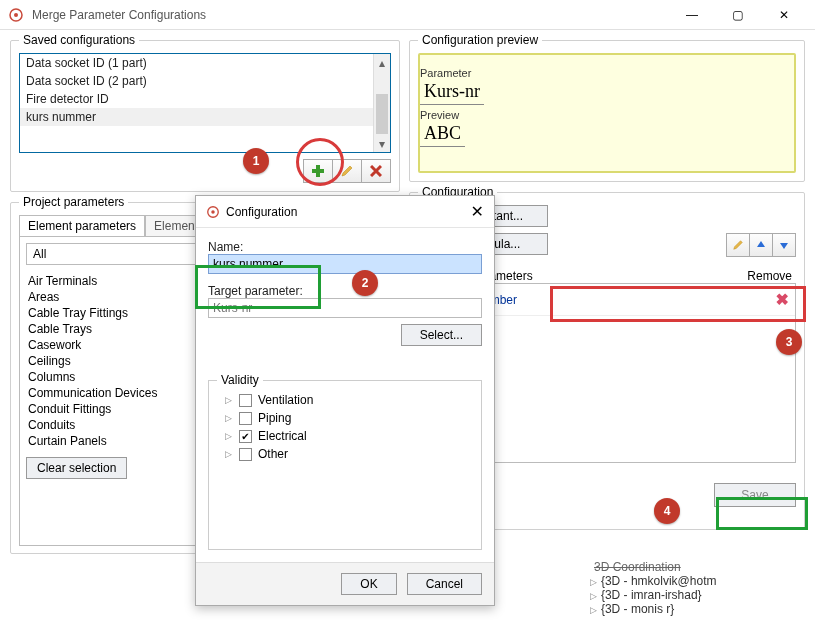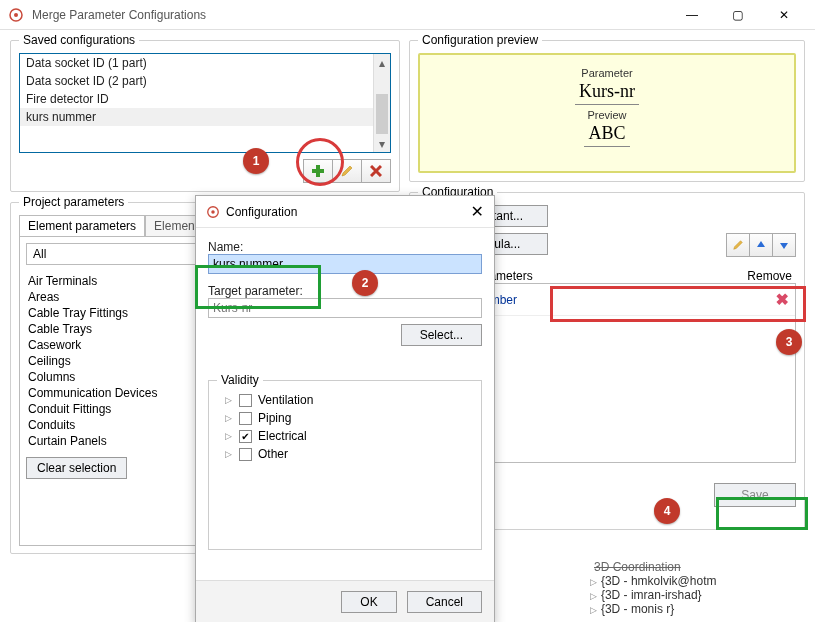--- a/index.html
+++ b/index.html
@@ -37,21 +37,21 @@
   .tab { border: 1px solid #bbb; border-bottom: none; padding: 3px 8px; background: #fff; font-size: 12px; }
   .tab.inactive { background: #f5f5f5; color: #555; }
   .proj-body { border: 1px solid #bbb; padding: 6px; background: #fff; height: 310px; position: relative; }
   .proj-dropdown { width: 100%; border: 1px solid #bbb; height: 22px; line-height: 20px; padding: 0 6px; position: relative; background: #fff; }
   .proj-dropdown::after { content: "▾"; position: absolute; right: 6px; color: #555; }
   .proj-list { margin-top: 8px; border: none; }
   .proj-item { padding: 1px 2px; }
   .clear-sel { margin-top: 8px; border: 1px solid #999; background: #eef0f3; padding: 3px 10px; display: inline-block; }
   
   
-  .preview-box { border: 2px solid #dada70; background: #feffe0; border-radius: 2px; height: 120px; display: flex; flex-direction: column; align-items: center; justify-content: flex-start; padding-top: 8px; }
+  .preview-box { border: 2px solid #dada70; background: #feffe0; border-radius: 2px; height: 120px; display: flex; flex-direction: column; align-items: flex-start; justify-content: flex-start; padding-top: 8px; }
   .preview-label { font-size: 11px; color: #333; margin-top: 4px; }
   .preview-value { font-family: Georgia, serif; font-size: 18px; border-bottom: 1px solid #888; padding: 0 4px 2px 4px; margin-top: 2px; }
   
   
   .cfg-btn { border: 1px solid #999; background: #eef0f3; padding: 3px 10px; display: inline-block; width: 130px; text-align: center; margin-bottom: 6px; }
   .mini-btn { width: 24px; height: 24px; border: 1px solid #aaa; background: linear-gradient(#fdfdfd,#ececec); display: inline-flex; align-items: center; justify-content: center; margin-left: -1px;}
   .sel-params-header { display: flex; justify-content: space-between; padding: 0 4px; margin-top: 8px; font-size: 12px; }
   .sel-params-box { border: 1px solid #bbb; height: 180px; background: #fff; }
   .sel-param-row { display: flex; align-items: center; padding: 6px; border-bottom: 1px solid #eee; }
   .sel-param-bar { width: 4px; height: 16px; margin-right: 8px; }
@@ -73,21 +73,21 @@
   .dlg-label { margin-top: 4px; color: #222; }
   .dlg-input { width: 100%; border: 1px solid #7a9fd4; padding: 2px 4px; background: #fff; color: #000; }
   .dlg-input.sel { background: #cbe3ff; }
   .dlg-input.ro { border: 1px solid #bbb; background: #fff; color: #777; }
   .dlg-select-btn { border: 1px solid #999; background: #eef0f3; padding: 3px 18px; float: right; margin-top: 6px; }
   .dlg-fieldset { border: 1px solid #ccc; margin-top: 34px; padding: 10px 8px 10px 8px; height: 170px; position: relative; }
   .dlg-fieldset .fs-title { position: absolute; top: -8px; left: 8px; padding: 0 4px; background: #fff; }
   .tree-row { display: flex; align-items: center; padding: 2px 0 2px 8px; gap: 6px; }
   .tree-caret { color: #888; font-size: 9px; width: 8px; }
   .chk { width: 13px; height: 13px; border: 1px solid #888; display: inline-flex; align-items: center; justify-content: center; font-size: 10px; }
-  .dlg-btnrow { display: flex; justify-content: flex-end; gap: 10px; padding: 10px 12px; background: #f3f3f3; border-top: 1px solid #ddd; margin-top: 18px; }
+  .dlg-btnrow { display: flex; justify-content: flex-end; gap: 10px; padding: 10px 12px; background: #f3f3f3; border-top: 1px solid #ddd; }
   .dlg-btn { border: 1px solid #999; background: #eef0f3; padding: 3px 18px; }
   
   
   .ann { position: absolute; z-index: 100; pointer-events: none; }
   .ann-circle-red { border: 3px solid #d83a3a; border-radius: 50%; }
   .ann-badge { width: 26px; height: 26px; border-radius: 50%; background: #c1392b; color: #fff; display: flex; align-items: center; justify-content: center; font-size: 14px; font-weight: bold; box-shadow: 0 1px 2px rgba(0,0,0,.3);}
   .ann-rect-green { border: 3px solid #1f9e35; }
   .ann-rect-red { border: 3px solid #d83a3a; }
 
   

